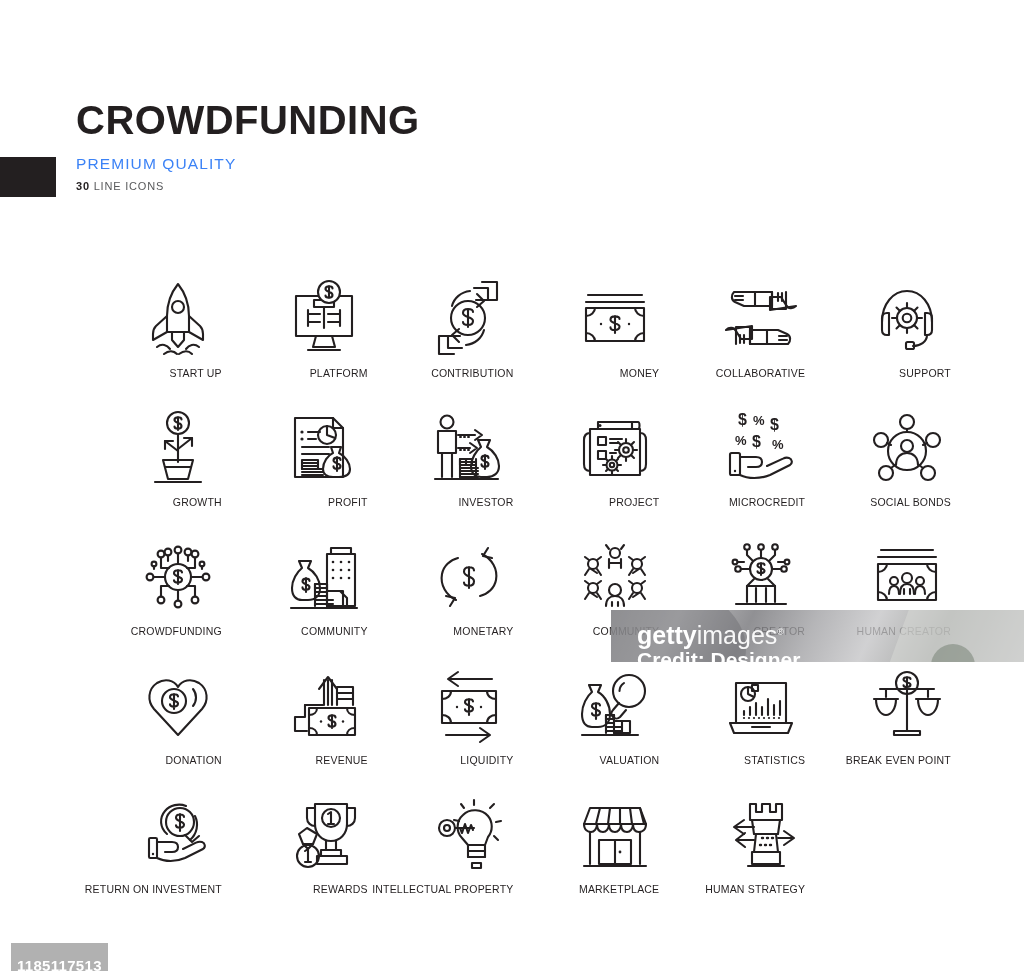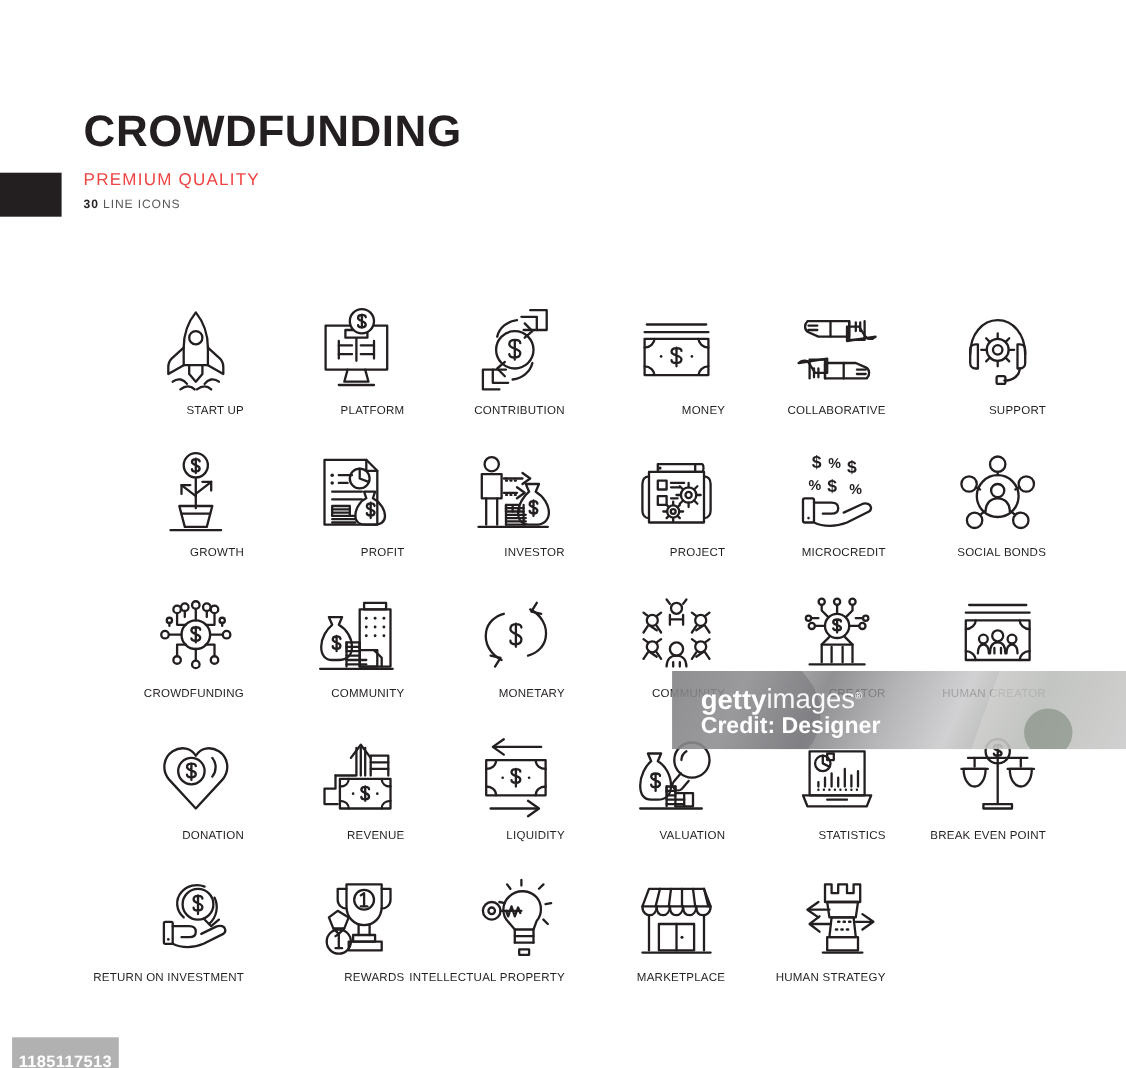--- a/index.html
+++ b/index.html
@@ -31,21 +31,21 @@
     position: absolute;
     left: 0; top: 157px;
     width: 56px; height: 40px;
     background: #231f20;
   }
   #subtitle {
     position: absolute;
     left: 76px; top: 155px;
     font-size: 15.5px;
     letter-spacing: 1.1px;
-    color: #ef4444;
+    color: #3b82f6;
     white-space: nowrap;
   }
   #count-line {
     position: absolute;
     left: 76px; top: 180px;
     font-size: 11px;
     letter-spacing: 0.8px;
     color: #3a3a3a;
     white-space: nowrap;
   }
@@ -80,21 +80,21 @@
     color: #231f20;
     text-align: center;
     white-space: nowrap;
     line-height: 12px;
   }
 
   
   #watermark {
     position: absolute;
     left: 611px; top: 610px;
-    width: 413px; height: 71px;
+    width: 413px; height: 52px;
     overflow: hidden;
     background: linear-gradient(115deg,
         rgba(150,150,152,0.80) 0%,
         rgba(176,176,178,0.80) 16%,
         rgba(120,120,124,0.82) 33%,
         rgba(163,163,166,0.80) 48%,
         rgba(196,196,198,0.78) 62%,
         rgba(150,152,150,0.80) 78%,
         rgba(184,184,186,0.78) 100%);
     text-decoration: underline;

